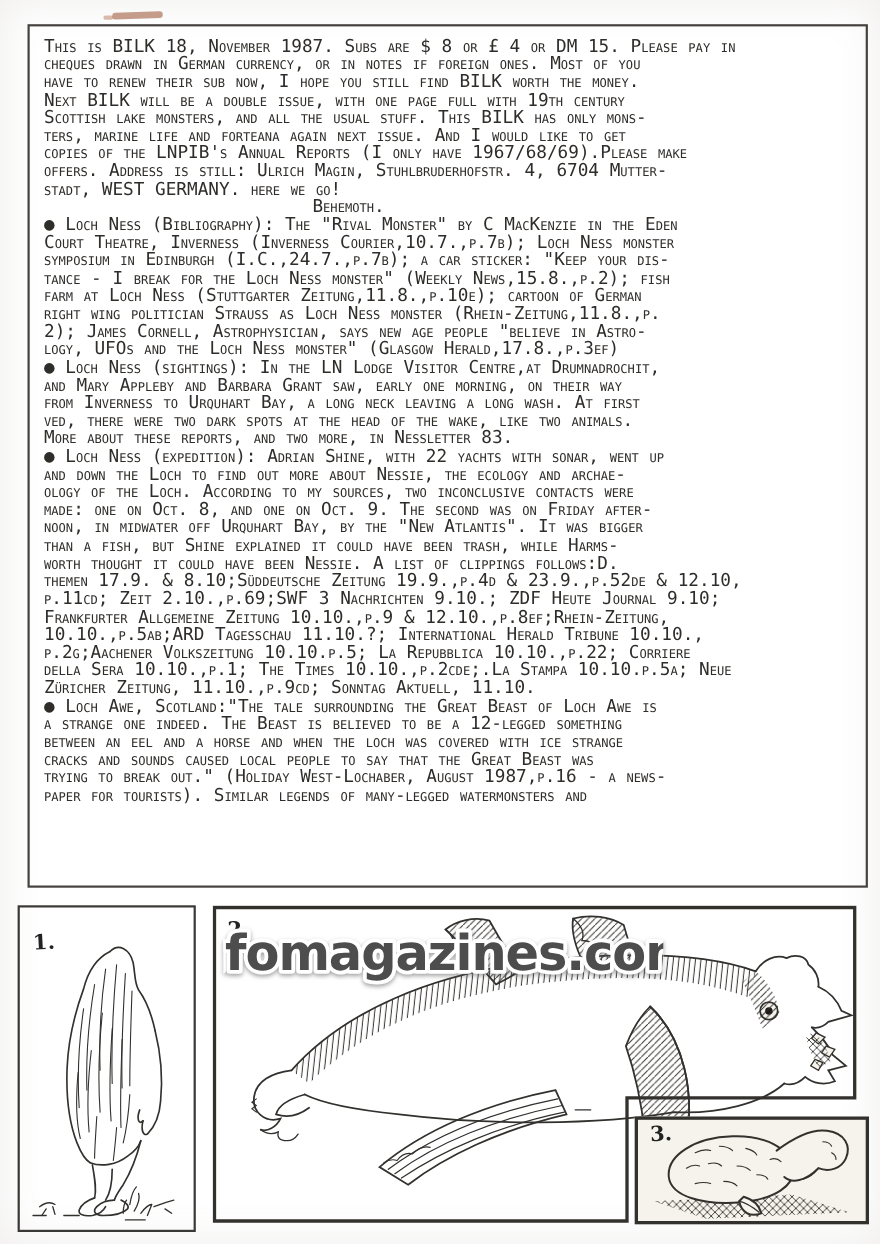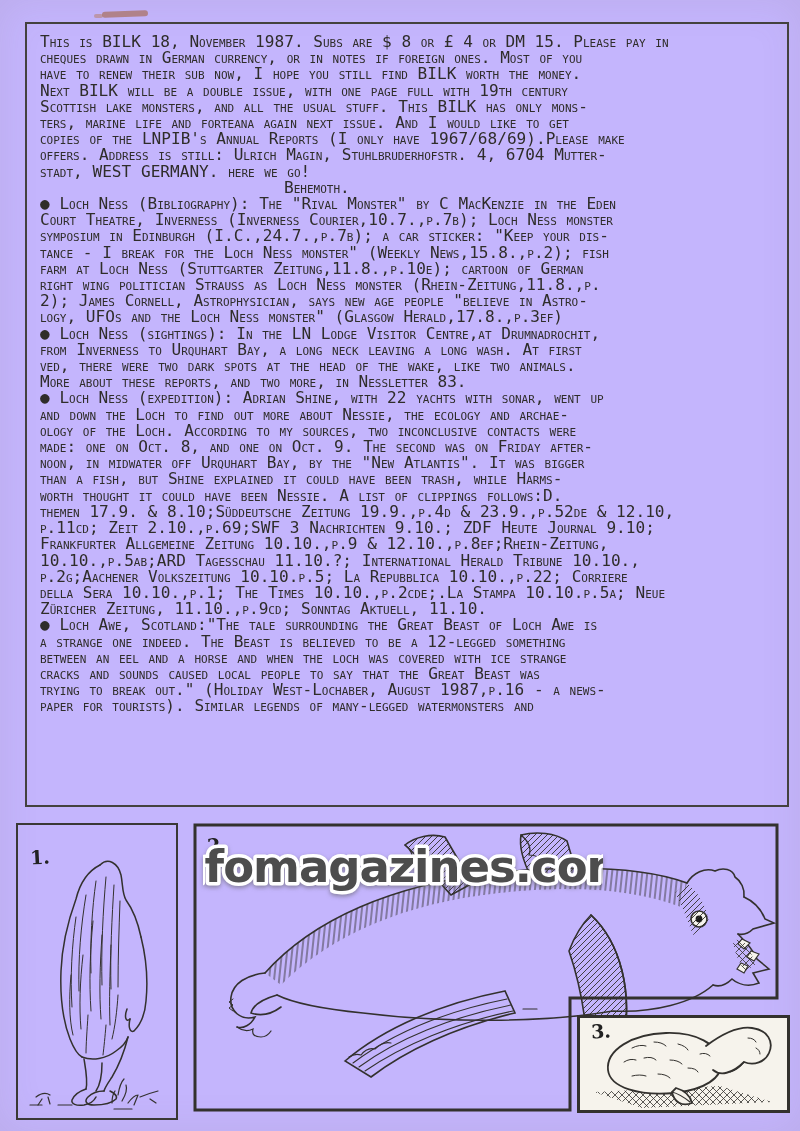--- a/index.html
+++ b/index.html
@@ -1,17 +1,17 @@
 <!DOCTYPE html>
 <html><head>
 <meta charset="utf-8">
 <style>
   html,body{margin:0;padding:0;}
   body{background:#e8e5de;font-family:"DejaVu Sans Mono",monospace;}
-  #page{position:relative;width:800px;height:1131px;background:#c4b5fd;overflow:hidden;
+  #page{position:relative;width:800px;height:1131px;background:#ffffff;overflow:hidden;
         box-shadow:inset 0 0 40px rgba(120,110,95,.12);}
   
   .smudge{position:absolute;left:102px;top:11px;width:46px;height:6px;background:#a8694e;
           opacity:.65;border-radius:3px;transform:rotate(-2deg);}
   .smudge2{position:absolute;left:94px;top:14px;width:9px;height:4px;background:#b5795c;
            opacity:.5;border-radius:2px;}
   
   .main-box{position:absolute;left:25px;top:22px;width:764px;height:785px;
             border:2px solid #44423e;box-sizing:border-box;
             padding:10px 6px 0 13px;overflow:hidden;}
@@ -63,20 +63,21 @@
           <div class="tline">Court Theatre, Inverness (Inverness Courier,10.7.,p.7b); Loch Ness monster</div>
           <div class="tline">symposium in Edinburgh (I.C.,24.7.,p.7b); a car sticker: "Keep your dis-</div>
           <div class="tline">tance - I break for the Loch Ness monster" (Weekly News,15.8.,p.2); fish</div>
           <div class="tline">farm at Loch Ness (Stuttgarter Zeitung,11.8.,p.10e); cartoon of German</div>
           <div class="tline">right wing politician Strauss as Loch Ness monster (Rhein-Zeitung,11.8.,p.</div>
           <div class="tline">2); James Cornell, Astrophysician, says new age people "believe in Astro-</div>
           <div class="tline">logy, UFOs and the Loch Ness monster" (Glasgow Herald,17.8.,p.3ef)</div>
         </div>
       <div>
           <div class="tline">● Loch Ness (sightings): In the LN Lodge Visitor Centre,at Drumnadrochit,</div>
+          <div class="tline">and Mary Appleby and Barbara Grant saw, early one morning, on their way</div>
           <div class="tline">from Inverness to Urquhart Bay, a long neck leaving a long wash. At first</div>
           <div class="tline">ved, there were two dark spots at the head of the wake, like two animals.</div>
           <div class="tline">More about these reports, and two more, in Nessletter 83.</div>
         </div>
       <div>
           <div class="tline">● Loch Ness (expedition): Adrian Shine, with 22 yachts with sonar, went up</div>
           <div class="tline">and down the Loch to find out more about Nessie, the ecology and archae-</div>
           <div class="tline">ology of the Loch. According to my sources, two inconclusive contacts were</div>
           <div class="tline">made: one on Oct. 8, and one on Oct. 9. The second was on Friday after-</div>
           <div class="tline">noon, in midwater off Urquhart Bay, by the "New Atlantis". It was bigger</div>

